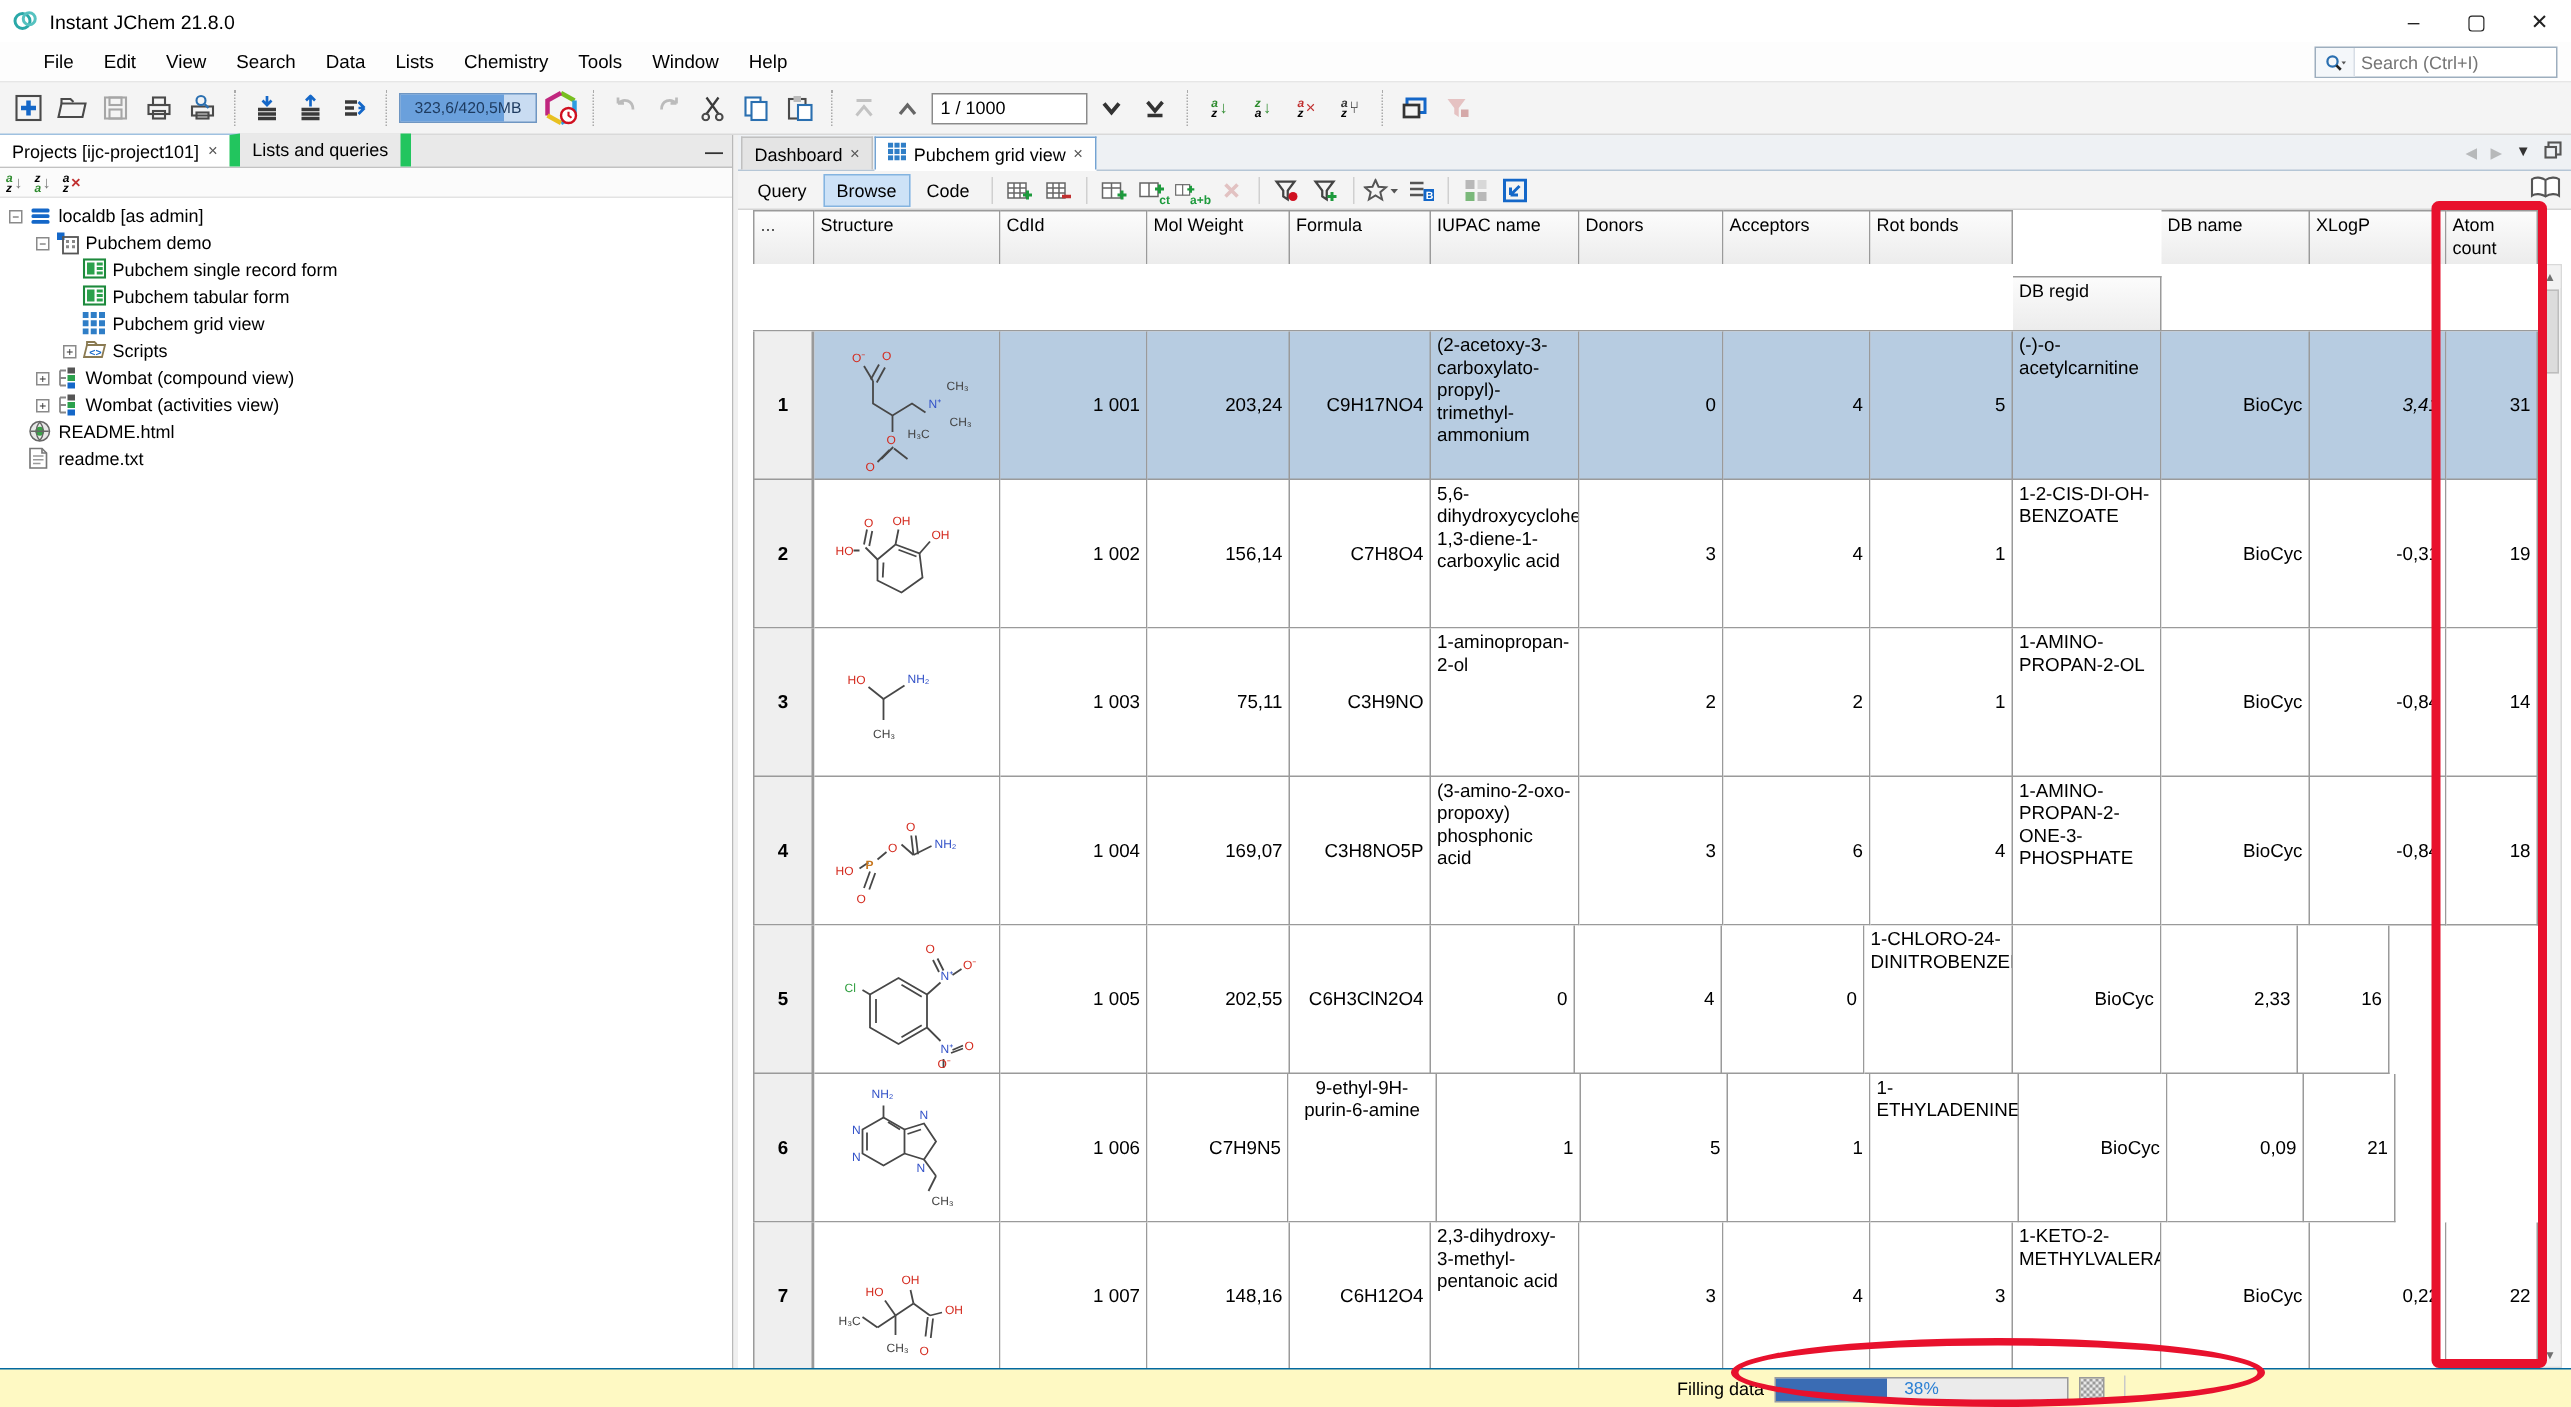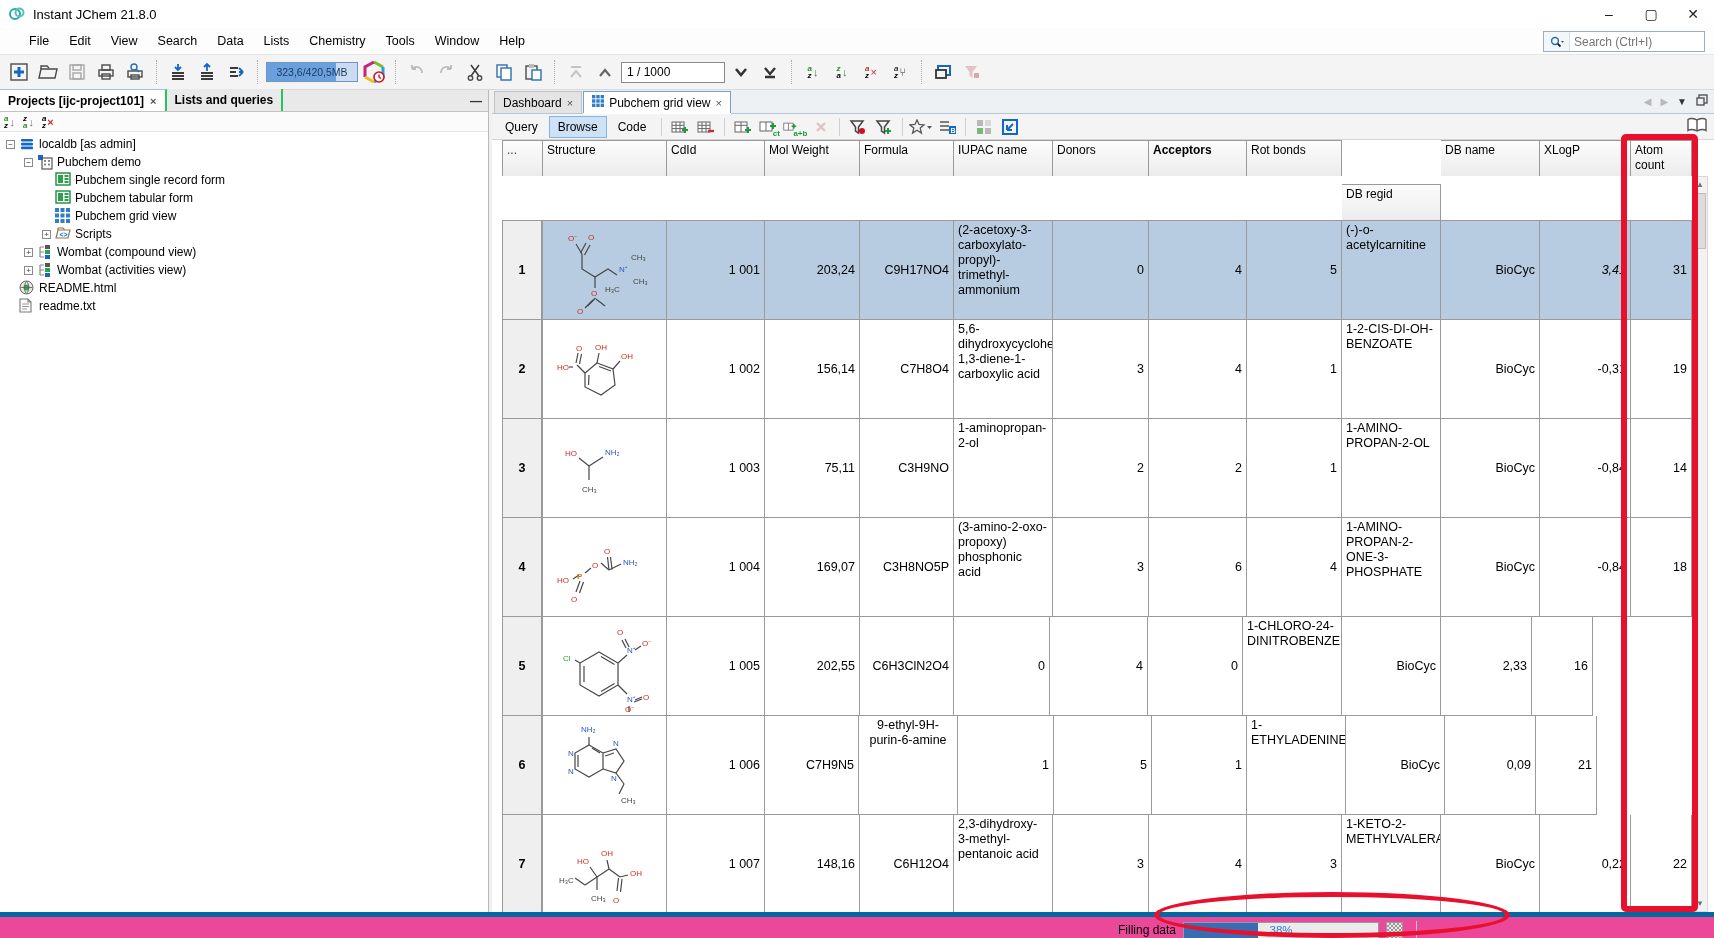--- a/index.html
+++ b/index.html
@@ -32,21 +32,21 @@
   .memwidget .txt { position:absolute; inset:0; display:flex; align-items:center; justify-content:center; color:#1c3least; color:#1d3a5f; }
   .recfield { width:104px; height:21px; border:1px solid #8a8a8a; background:#fff; font-size:12px; padding:1px 5px; font-family:"Liberation Sans",sans-serif; }
   .sort-ic { display:flex; align-items:center; gap:1px; }
   .sort-ic .letters { display:flex; flex-direction:column; font-size:8px; line-height:7px; font-weight:bold; font-style:italic; }
   .sort-ic .arr { font-size:11px; color:#777; }
   
   .content { position:absolute; top:90px; left:0; right:0; bottom:26px; display:flex; }
   
   .leftpanel { width:489px; background:#fff; border-right:1px solid #b9b9b9; display:flex; flex-direction:column; }
   .lp-tabs { height:22px; background:#e9e9e9; display:flex; align-items:flex-end; border-bottom:1px solid #c2c2c2; position:relative; }
-  .lp-tab { height:22px; padding:3px 8px; font-weight:bold; font-size:12px; display:flex; align-items:center; gap:6px; background:#e9e9e9; border-right:2px solid #22c55e; }
+  .lp-tab { height:22px; padding:3px 8px; font-weight:normal; font-size:12px; display:flex; align-items:center; gap:6px; background:#e9e9e9; border-right:7px solid #22c55e; }
   .lp-tab.active { background:#fff; border-top:1px solid #9fc1e0; }
   .lp-tab .x { color:#555; font-size:11px; }
   .lp-min { position:absolute; right:6px; top:4px; font-weight:bold; color:#333; }
   .lp-toolbar { height:20px; display:flex; align-items:center; gap:8px; padding-left:4px; border-bottom:1px solid #e3e3e3; background:#fbfbfb; }
   .tree { flex:1; padding-top:3px; overflow:hidden; }
   .tree-row { height:18px; display:flex; align-items:center; font-size:12px; gap:4px; }
   .tree-exp { width:9px; height:9px; border:1px solid #8a8a8a; background:#fff; font-size:8px; line-height:7px; text-align:center; color:#333; flex:0 0 auto; }
   .tree-exp.none { visibility:hidden; }
   .tree-ic { width:16px; height:16px; flex:0 0 auto; }
   .tree-ic svg { display:block; }
@@ -79,21 +79,21 @@
   .t-cell.num { display:flex; align-items:center; justify-content:flex-end; }
   .t-cell.text { display:block; text-align:left; line-height:1.2; }
   .t-cell.struct { display:flex; align-items:center; justify-content:center; }
   .t-row.selected .t-cell { background:#b7cce1; }
   .t-row.selected .t-cell.rownum { background:#efefef; }
   
   .vscroll { position:absolute; width:16px; background:#f2f2f2; border:1px solid #d9d9d9; }
   .vs-arrow { height:15px; display:flex; align-items:center; justify-content:center; color:#707070; font-size:8px; background:#f2f2f2; }
   .vs-thumb { position:absolute; left:1px; right:1px; top:16px; height:56px; background:#dcdcdc; border:1px solid #bdbdbd; }
   
-  .statusbar { position:absolute; left:0; right:0; bottom:0; height:26px; background:#ec4899; border-top:5px solid #0369a1; }
+  .statusbar { position:absolute; left:0; right:0; bottom:0; height:26px; background:#fef9c3; border-top:1px solid #0369a1; }
   .status-group { position:absolute; left:1118px; top:4px; display:flex; align-items:center; gap:7px; }
   .status-label { font-size:12px; }
   .pbar { width:196px; height:17px; border:1px solid #9a9a9a; background:#ebebeb; position:relative; }
   .pbar .pfill { position:absolute; left:0; top:0; bottom:0; background:#3a6cb4; }
   .pbar .ptxt { position:absolute; inset:0; display:flex; align-items:center; justify-content:center; color:#2a7fd4; font-size:11.5px; }
   .proc-btn { width:17px; height:17px; border:1px solid #9a9a9a; background:
     repeating-conic-gradient(#9a9a9a 0 25%, #e8e8e8 0 50%) 0 0/4px 4px; }
   .sb-sep { width:1px; height:18px; background:#c9c9c9; margin-left:6px; }
   
   .annot-rect { position:absolute; border:6px solid #e8112d; border-radius:5px; pointer-events:none; z-index:50; }
@@ -612,21 +612,21 @@
     <div class="grid-area">
       <div class="tbl" id="tbl">
           <div class="t-hrow">
             <div class="h-cell" style="width: 41px;">...</div>
             <div class="h-cell" style="width: 124px;">Structure</div>
             <div class="h-cell" style="width: 98px;">CdId</div>
             <div class="h-cell" style="width: 95px;">Mol Weight</div>
             <div class="h-cell" style="width: 94px;">Formula</div>
             <div class="h-cell" style="width: 99px;">IUPAC name</div>
             <div class="h-cell" style="width: 96px;">Donors</div>
-            <div class="h-cell" style="width: 98px; font-weight: bold;">Acceptors</div>
+            <div class="h-cell" style="width: 98px;">Acceptors</div>
             <div class="h-cell" style="width: 95px;">Rot bonds</div>
             <div class="h-cell" style="width: 99px; margin-top: 44px;">DB regid</div>
             <div class="h-cell" style="width: 99px;">DB name</div>
             <div class="h-cell" style="width: 91px;">XLogP</div>
             <div class="h-cell" style="width: 61px;">Atom count</div>
           </div>
           <div class="t-row selected" style="height: 99px;">
             <div class="t-cell rownum" style="width: 41px;">1</div>
             <div class="t-cell struct" style="width: 124px;">
               <svg width="112" height="92" viewBox="0 0 112 92">

